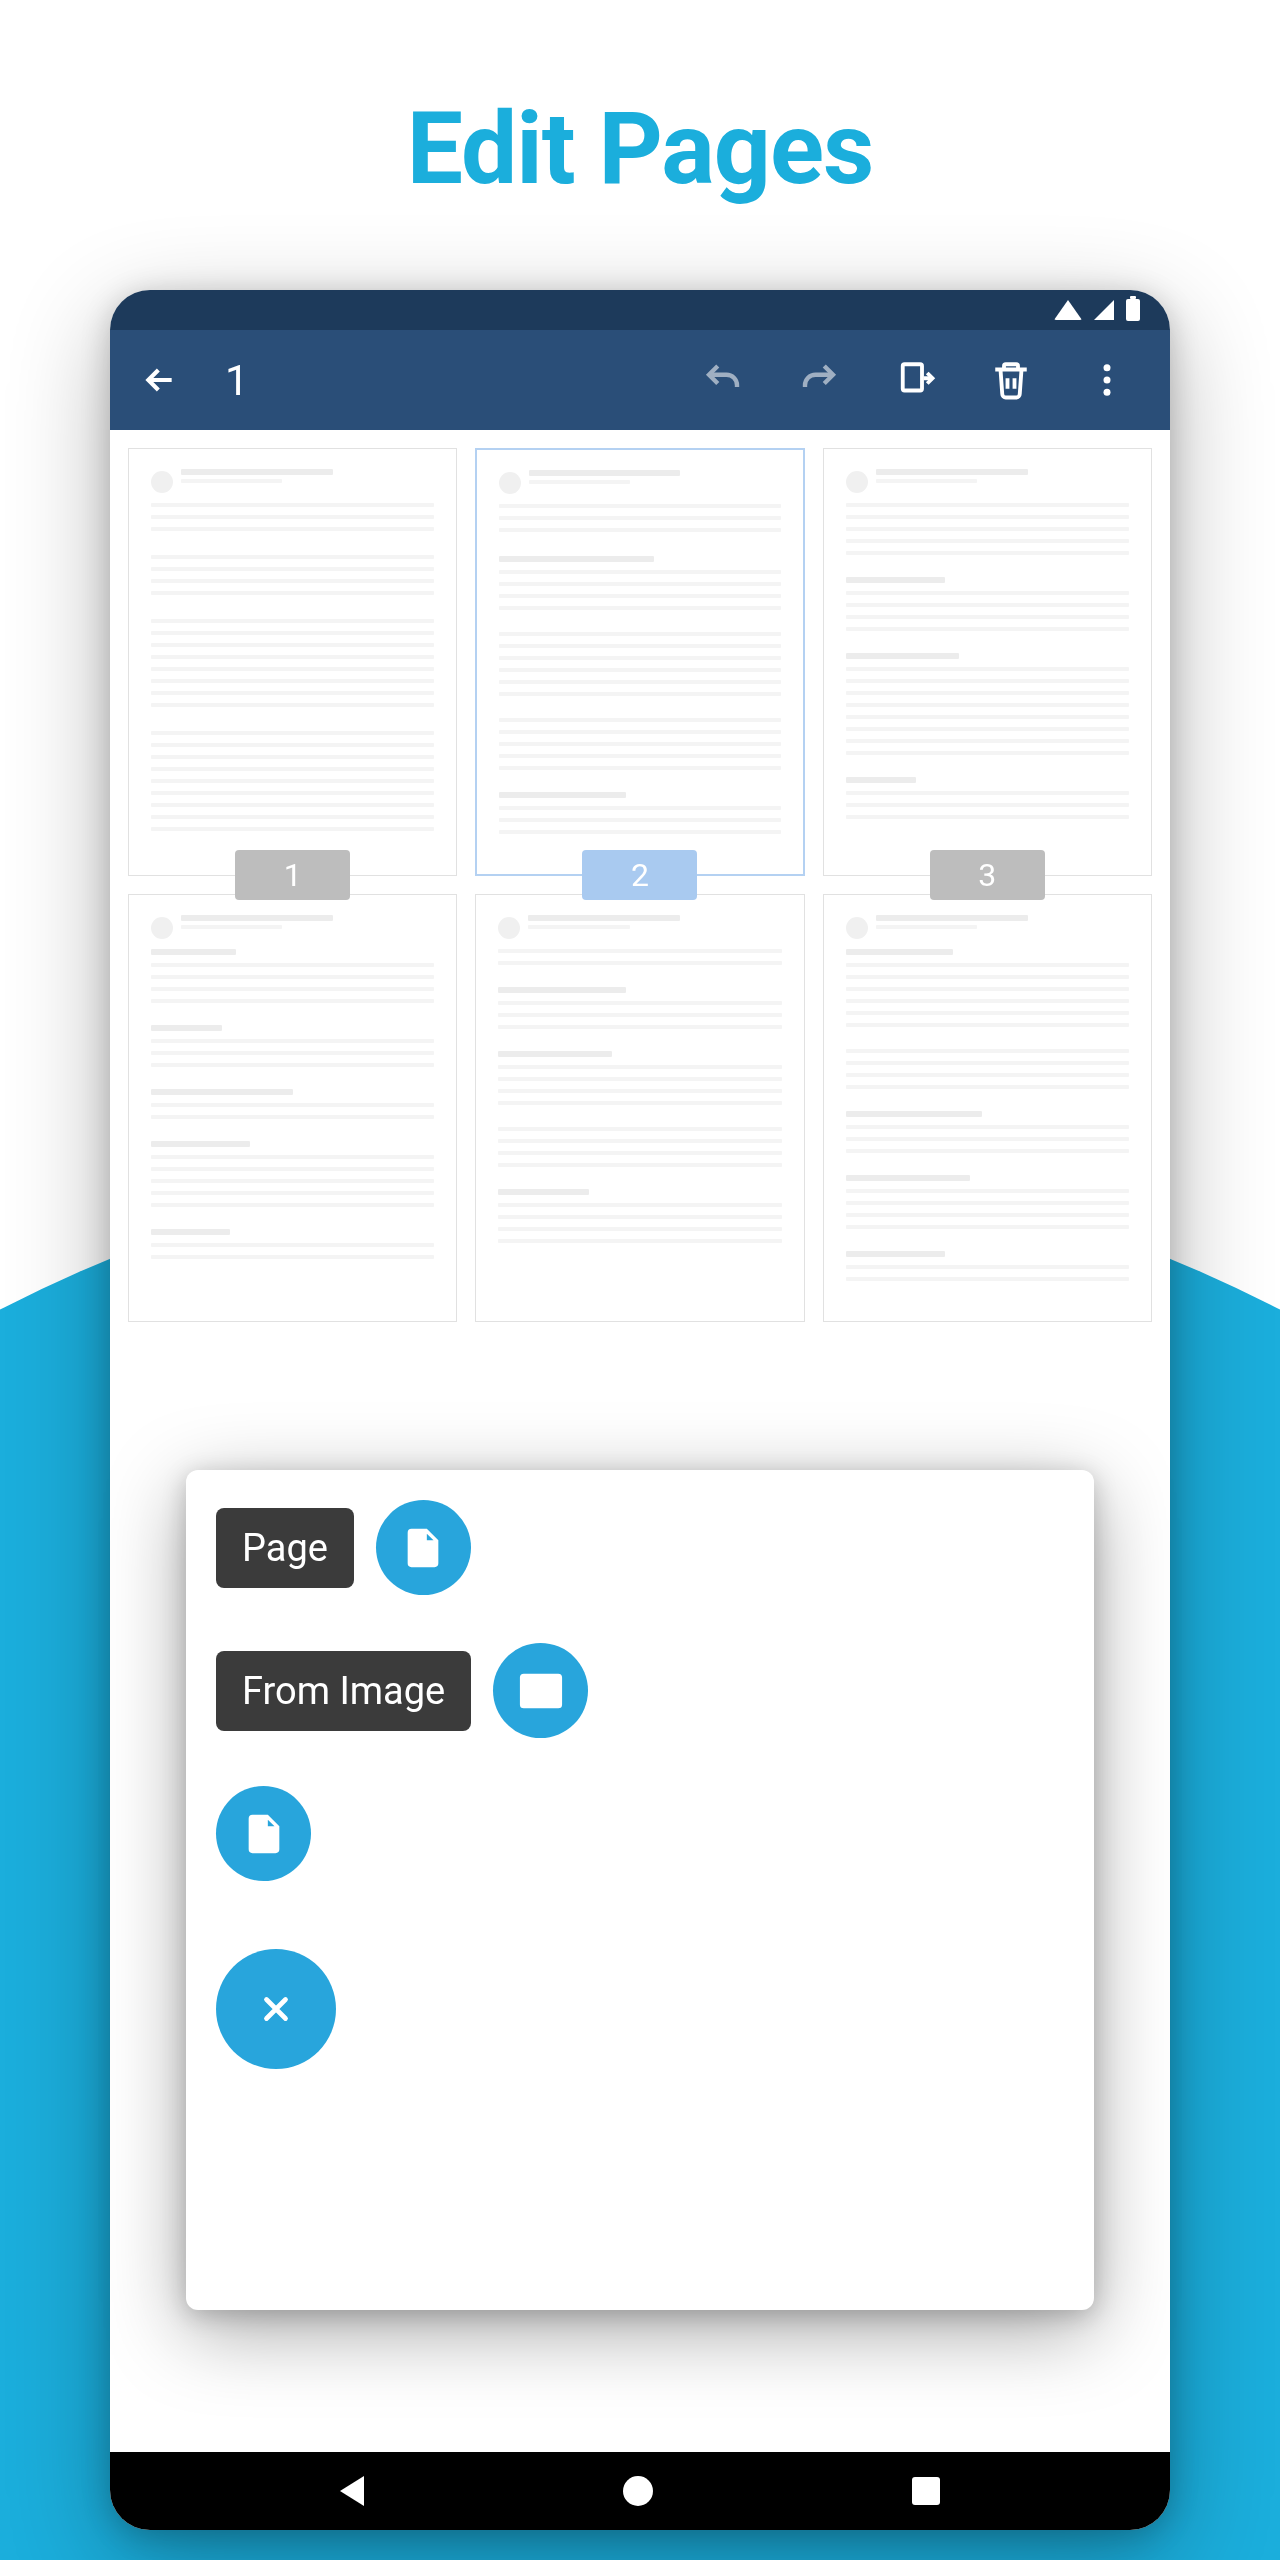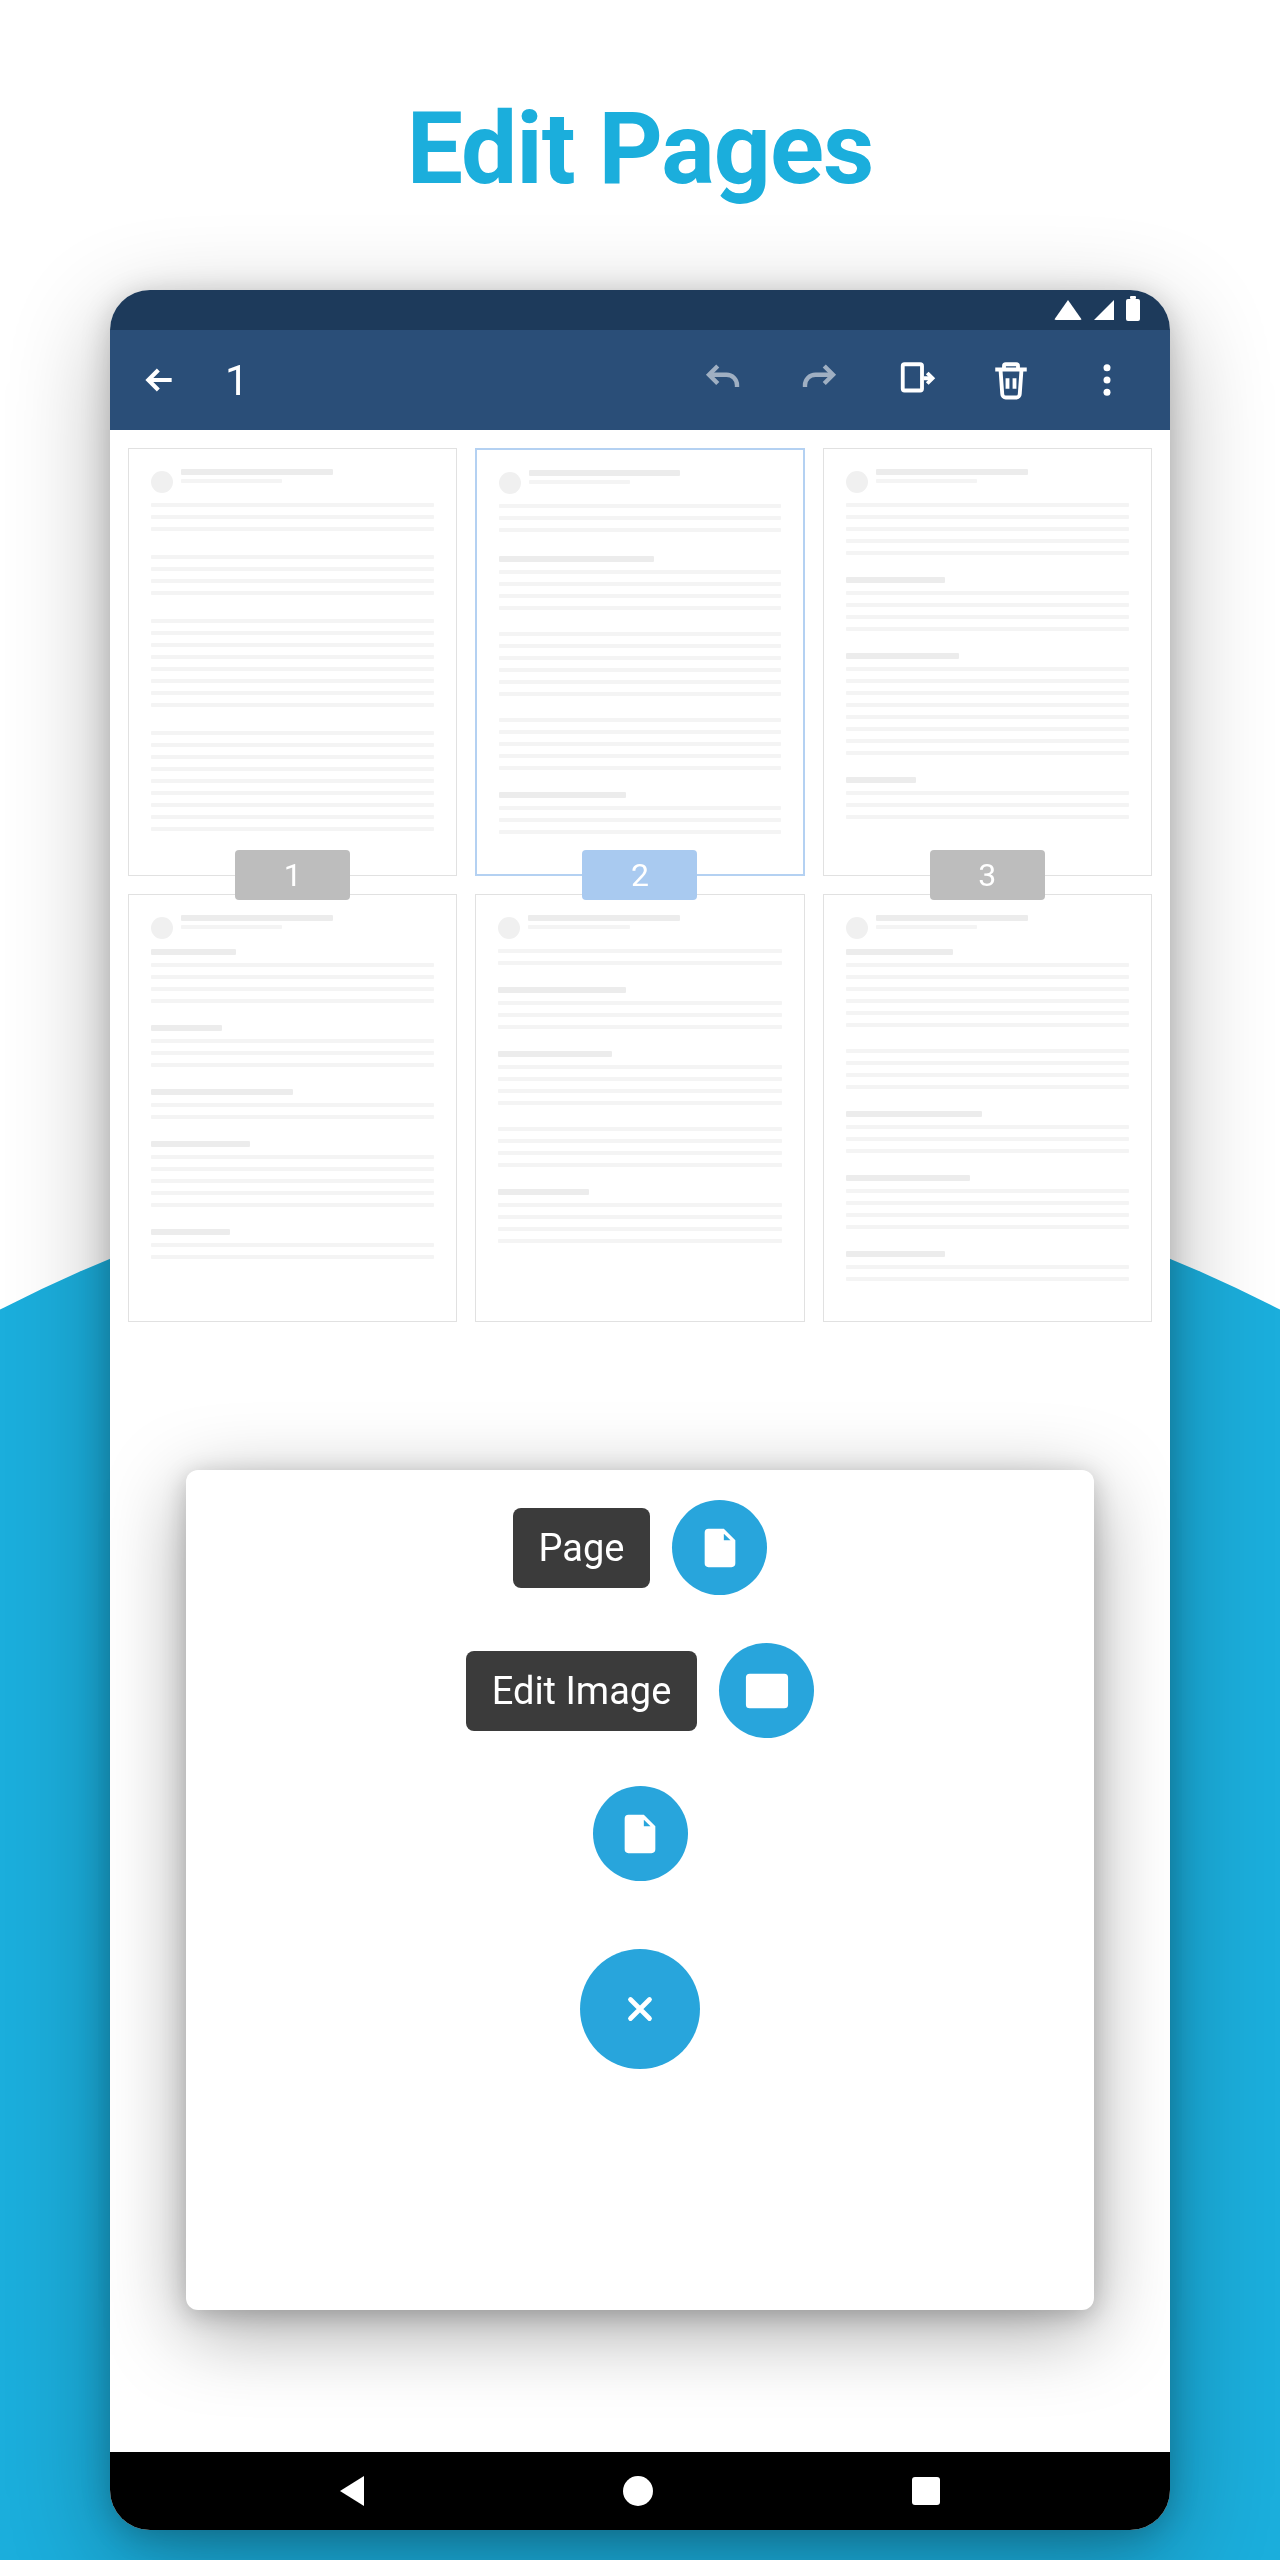--- a/index.html
+++ b/index.html
@@ -26,21 +26,21 @@
     .thumb-head { display: flex; align-items: flex-start; gap: 8px; margin-bottom: 10px; }
     .thumb-logo { width: 22px; height: 22px; border-radius: 50%; background: #dedede; flex-shrink: 0; margin-top: 2px; }
     .thumb-title-wrap { flex: 1; }
     .thumb-line { height: 4px; background: #e6e6e6; border-radius: 1px; margin-bottom: 4px; }
     .thumb-line.bold { height: 6px; background: #d6d6d6; }
     .thumb-line.short { width: 60%; }
     .thumb-line.med { width: 85%; }
     .thumb-body { display: flex; flex-direction: column; gap: 4px; margin-top: 6px; }
     .thumb-body .thumb-line { width: 100%; }
     .bottomcard { position: absolute; left: 50%; transform: translateX(-50%); bottom: 250px; width: 908px; height: 840px; background: #fff; border-radius: 12px; box-shadow: 0 20px 80px rgba(0,0,0,0.35), 0 5px 25px rgba(0,0,0,0.2); z-index: 5; padding: 30px 30px 40px; }
-    .fab-list { display: flex; flex-direction: column; align-items: center; gap: 48px; }
+    .fab-list { display: flex; flex-direction: column; align-items: flex-start; gap: 48px; }
     .fab-row { display: flex; align-items: center; gap: 22px; }
     .fab-label { background: #3b3b3b; color: #fff; font-size: 38px; padding: 18px 26px; border-radius: 8px; }
     .fab-circle { width: 95px; height: 95px; border-radius: 50%; background: #28a5dc; display: flex; align-items: center; justify-content: center; cursor: pointer; }
     .fab-circle svg { width: 46px; height: 46px; fill: #fff; }
     .fab-close { width: 120px; height: 120px; border-radius: 50%; background: #28a5dc; display: flex; align-items: center; justify-content: center; cursor: pointer; margin-top: 20px; }
     .fab-close svg { width: 38px; height: 38px; stroke: #fff; }
     .navbar { position: absolute; bottom: 0; left: 0; right: 0; height: 78px; background: #000; display: flex; align-items: center; justify-content: space-around; padding: 0 100px; z-index: 3; }
     .nav-tri { width: 0; height: 0; border-top: 15px solid transparent; border-bottom: 15px solid transparent; border-right: 24px solid #fff; }
     .nav-circ { width: 30px; height: 30px; border-radius: 50%; background: #fff; }
     .nav-sq { width: 28px; height: 28px; background: #fff; border-radius: 3px; }
@@ -364,21 +364,21 @@
   <div class="fab-list">
     <div class="fab-row">
       <div class="fab-label">Page</div>
       <div class="fab-circle">
         <svg viewBox="0 0 24 24">
             <path d="M14 2H6a2 2 0 00-2 2v16a2 2 0 002 2h12a2 2 0 002-2V8l-6-6zm0 2.5L17.5 8H14V4.5z"></path>
           </svg>
       </div>
     </div>
     <div class="fab-row">
-      <div class="fab-label">Edit Image</div>
+      <div class="fab-label">From Image</div>
       <div class="fab-circle">
         <svg viewBox="0 0 24 24">
             <path d="M21 3H3a2 2 0 00-2 2v14a2 2 0 002 2h18a2 2 0 002-2V5a2 2 0 00-2-2zm-1 15l-4.5-6-3.5 4.5-2.5-3L5 18h15z"></path>
           </svg>
       </div>
     </div>
     <div class="fab-row">
       <div class="fab-circle">
         <svg viewBox="0 0 24 24">
             <path d="M14 2H6a2 2 0 00-2 2v16a2 2 0 002 2h12a2 2 0 002-2V8l-6-6zm0 2.5L17.5 8H14V4.5z"></path>

